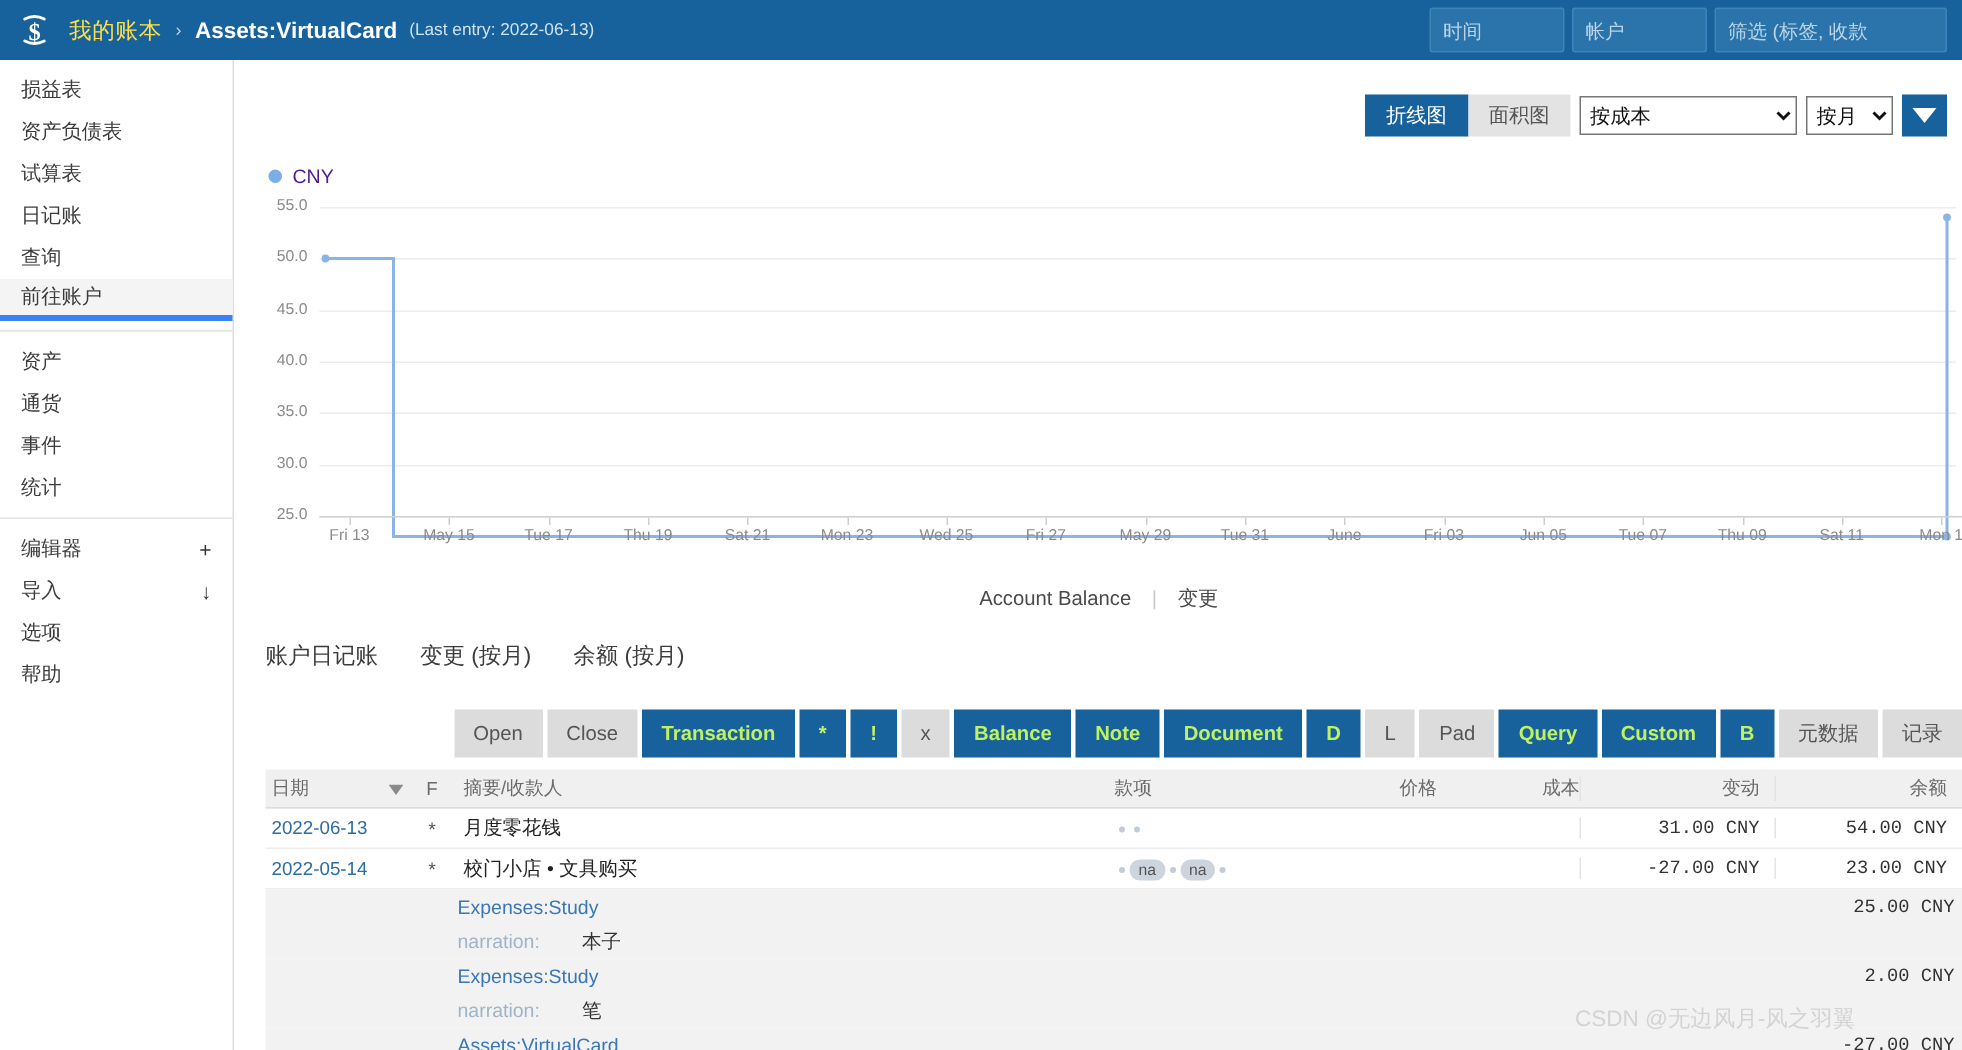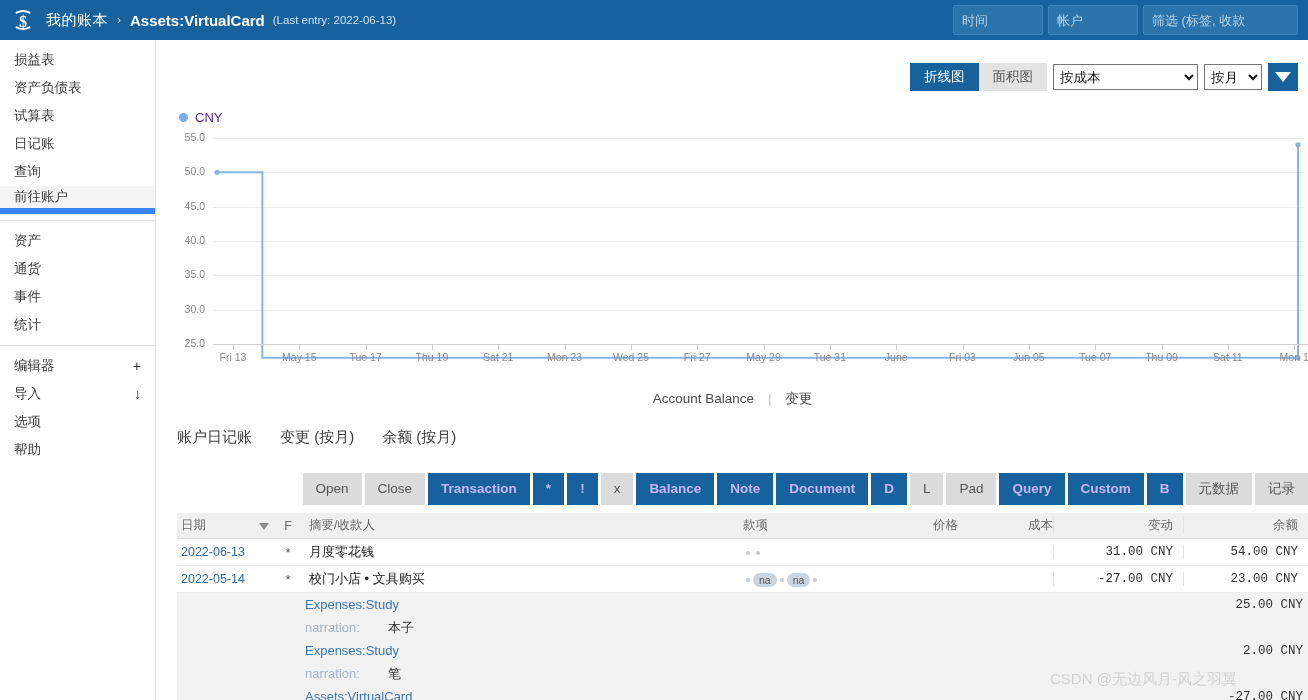--- a/index.html
+++ b/index.html
@@ -9,21 +9,21 @@
     font-family:"Liberation Sans","DejaVu Sans",sans-serif;
     font-size:13px; color:#222; background:#fff;
     overflow:hidden; position:relative;
   }
   
   #topbar {
     height:40px; background:#17619c; display:flex; align-items:center;
     padding:0 8px 0 10px; color:#fff; position:relative;
   }
   #logo { width:26px; height:26px; margin-right:10px; flex:0 0 auto; }
-  .bc-book { font-size:15px; color:#ffffff; letter-spacing:.5px; }
+  .bc-book { font-size:15px; color:#fde047; letter-spacing:.5px; }
   .bc-sep { margin:0 9px; color:#bcd6e9; font-size:12px; }
   .bc-acct { font-size:15px; font-weight:bold; color:#fff; }
   .bc-last { font-size:11.5px; color:#cfe2f0; margin-left:8px; }
   #topbar-spacer { flex:1 1 auto; }
   .top-input {
     height:30px; width:90px; margin-left:5px;
     background:#2b74ab; border:1px solid #3d84b8; border-radius:2px;
     color:#fff; font-size:13px; padding:0 8px;
     font-family:"Liberation Sans",sans-serif;
   }
@@ -34,21 +34,21 @@
   #sidebar {
     position:absolute; left:0; top:40px; width:156px; height:660px;
     background:#fff; border-right:1px solid #dedede;
   }
   .side-group { padding:6px 0; }
   .side-sep { border-top:1px solid #e2e2e2; }
   .side-item {
     height:28px; line-height:28px; padding:0 14px; font-size:13.5px;
     color:#3c3c3c; cursor:pointer; display:flex; align-items:center;
   }
-  .side-item.active { background:#f4f4f4; border-bottom:6px solid #3b82f6;}
+  .side-item.active { background:#f4f4f4; border-bottom:4px solid #3b82f6;}
   .side-label { flex:1 1 auto; }
   .side-sup { color:#333; font-size:14px; }
 
   
   #main { position:absolute; left:157px; top:40px; right:0; bottom:0; background:#fff; }
 
   
   #chart-tools { position:absolute; right:10px; top:23px; display:flex; align-items:center; }
   .ct-btn {
     height:28px; padding:0 14px; font-size:13.5px; border:none; cursor:pointer;
@@ -92,21 +92,21 @@
   #tabs { position:absolute; top:388px; left:20px; display:flex; gap:28px; }
   .tab { font-size:15px; color:#3c3c3c; cursor:pointer; }
 
   
   #btnrow { position:absolute; top:433px; left:0; width:1151px; display:flex; justify-content:flex-end; padding-right:0; }
   .op {
     height:32px; min-width:28px; padding:0 13px; font-size:13.5px; border:none;
     margin-left:3px; cursor:pointer; font-family:"Liberation Sans",sans-serif;
     font-weight:bold; line-height:32px;
   }
-  .op.blue { background:#17619c; color:#c4b5fd; }
+  .op.blue { background:#17619c; color:#bef264; }
   .op.gray { background:#dcdcdc; color:#555; font-weight:normal; }
 
   
   #jtable { position:absolute; top:473px; left:20px; width:1131px; font-size:13px; }
   .thead { display:flex; background:#f0f0f0; border-bottom:1px solid #dcdcdc; height:26px; align-items:center; color:#666; }
   .th { font-size:12.5px; color:#6b6b6b; }
   .c-date { width:82px; padding-left:4px; }
   .c-sort { width:18px; }
   .c-f { width:22px; text-align:center; }
   .c-narr { flex:1 1 auto; padding-left:10px; }

